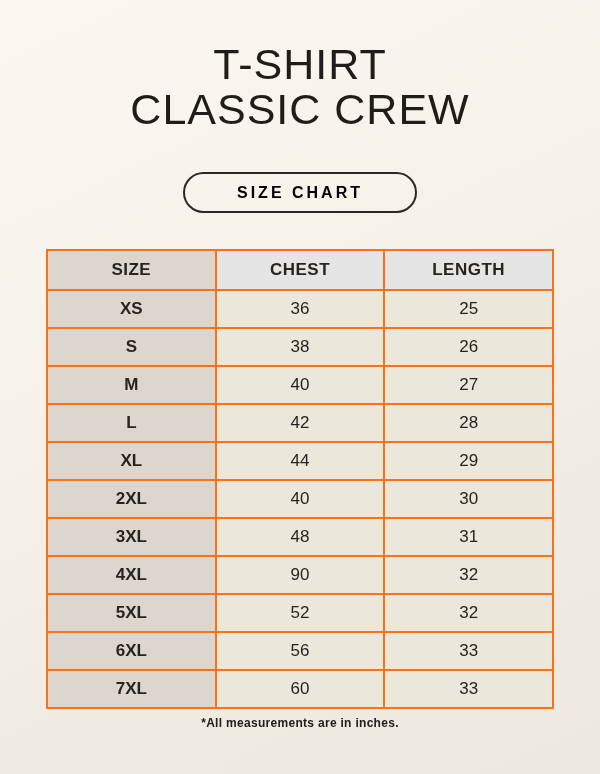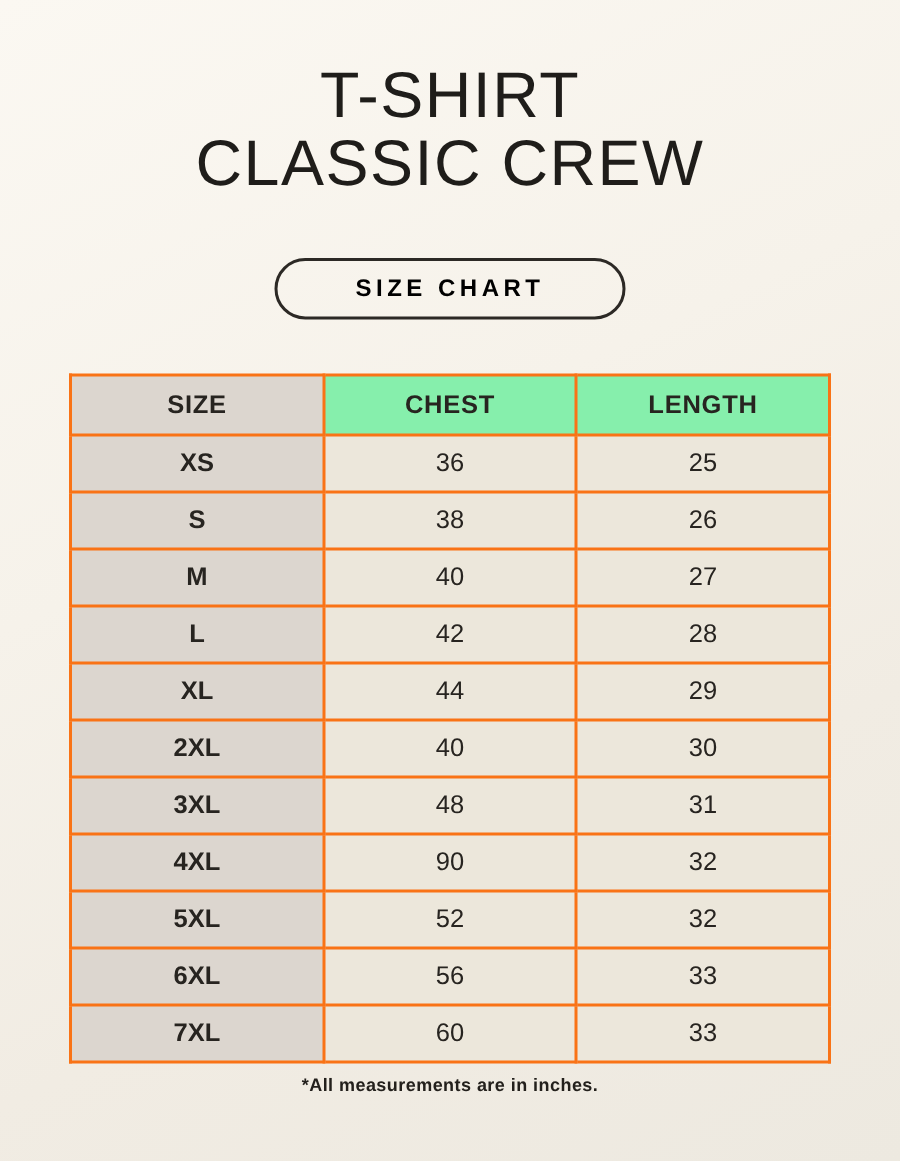--- a/index.html
+++ b/index.html
@@ -67,21 +67,21 @@
     height: 38px;
     font-size: 17px;
     font-weight: 700;
     letter-spacing: 0.5px;
   }
   td {
     height: 36px;
     font-size: 17px;
   }
   th.col-size { background: #dcd6cf; }
-  th.col-measure { background: #86efac; }
+  th.col-measure { background: #e5e5e5; }
   td.col-size {
     background: #dcd6cf;
     font-weight: 700;
   }
   td.col-data {
     background: #ece7db;
     font-weight: 500;
   }
   .footnote {
     width: 508px;

